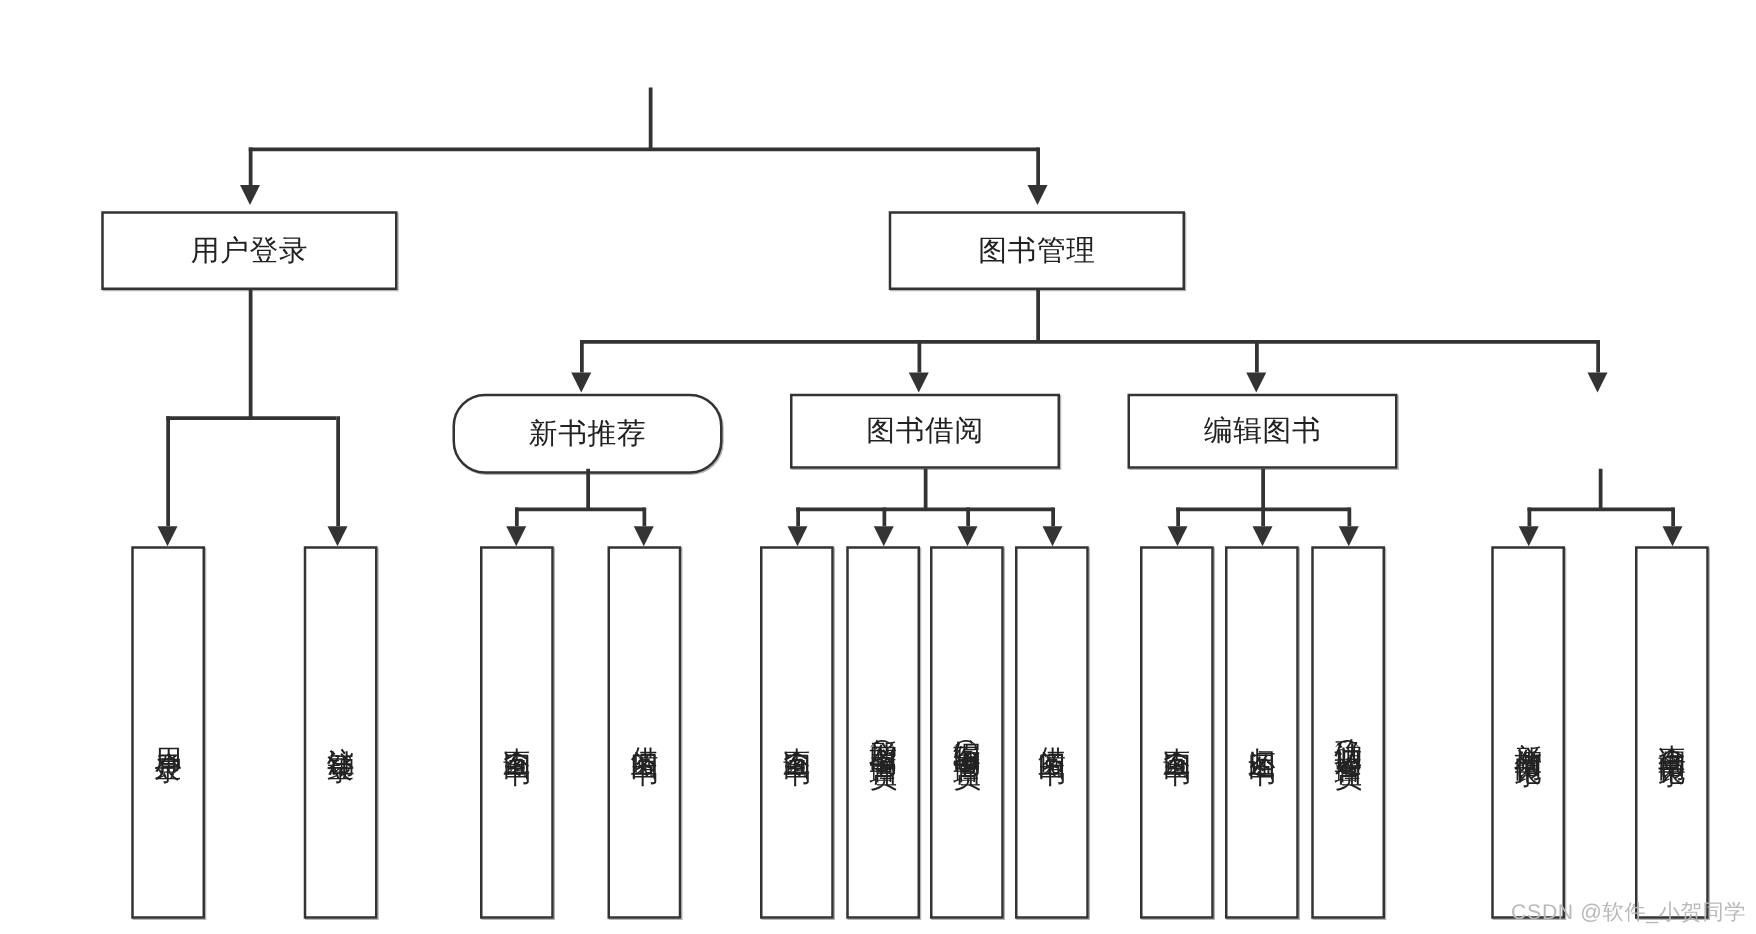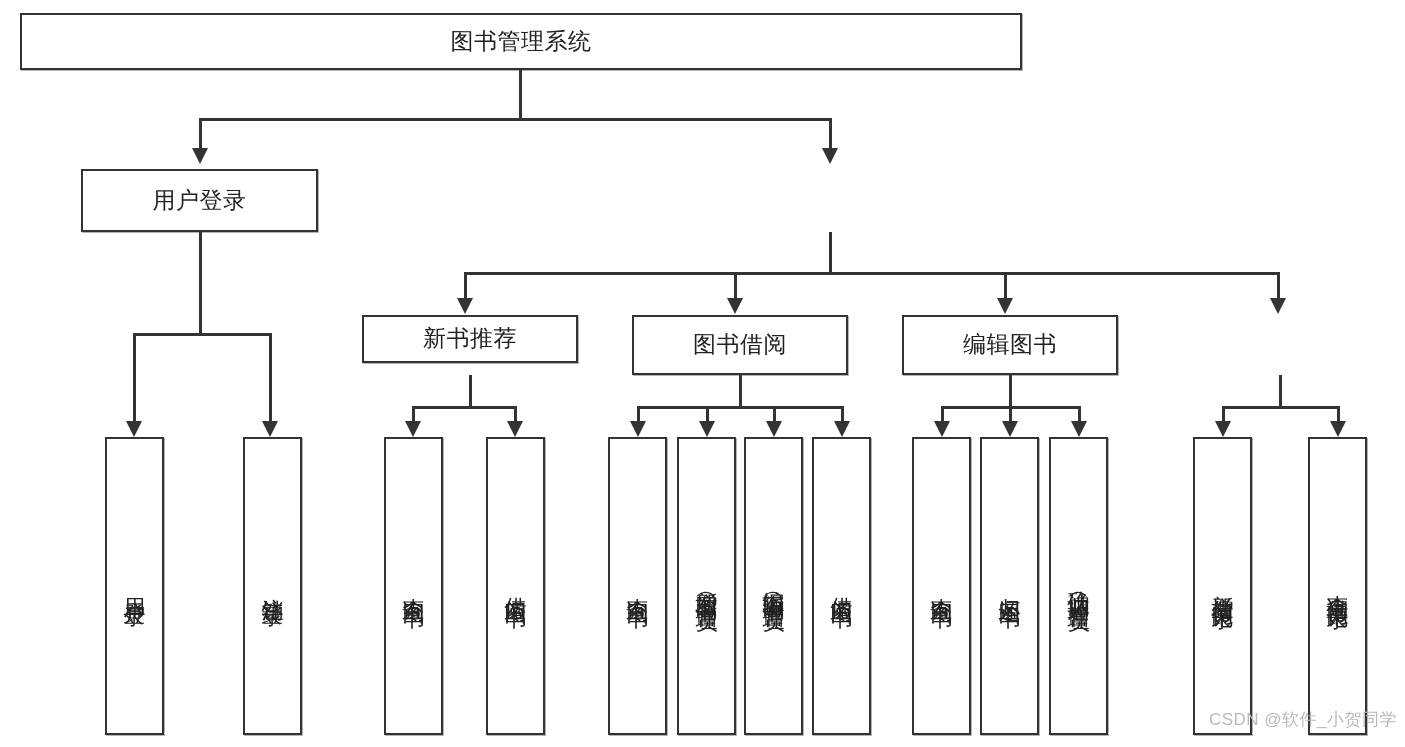--- a/index.html
+++ b/index.html
@@ -54,67 +54,67 @@
     position: absolute;
     width: 0;
     height: 0;
     border-left: 8px solid transparent;
     border-right: 8px solid transparent;
     border-top: 16px solid #333333;
   }
   #watermark {
     position: absolute;
     right: 8px;
-    bottom: 16px;
+    bottom: 6px;
     font-size: 17px;
     color: #b9b9b9;
     letter-spacing: 0.5px;
     user-select: none;
     white-space: nowrap;
   }
 </style>
 </head>
 <body>
 
 <div id="canvas">
 
-  <div class="node" style="left:20px; top:13px; width:1002px; height:57px;">
-    <span class="label">图书管理系统</span>
-  </div>
 
   <div class="conn v" style="left:519px; top:70px; height:50px;"></div>
   <div class="conn h" style="left:199px; top:118px; width:632px;"></div>
   <div class="conn v" style="left:199px; top:118px; height:30px;"></div>
   <div class="conn v" style="left:829px; top:118px; height:30px;"></div>
   <div class="arrow" style="left:192px; top:148px;"></div>
   <div class="arrow" style="left:822px; top:148px;"></div>
 
   <div class="node" style="left:81px; top:169px; width:237px; height:63px;">
     <span class="label">用户登录</span>
+  </div>
+  <div class="node" style="left:711px; top:169px; width:237px; height:63px;">
+    <span class="label">图书管理</span>
   </div>
 
   <div class="conn v" style="left:199px; top:232px; height:103px;"></div>
   <div class="conn h" style="left:133px; top:333px; width:136px;"></div>
   <div class="conn v" style="left:133px; top:333px; height:88px;"></div>
   <div class="conn v" style="left:269px; top:333px; height:88px;"></div>
   <div class="arrow" style="left:126px; top:421px;"></div>
   <div class="arrow" style="left:262px; top:421px;"></div>
 
   <div class="conn v" style="left:829px; top:232px; height:42px;"></div>
   <div class="conn h" style="left:464px; top:272px; width:816px;"></div>
   <div class="conn v" style="left:464px; top:272px; height:26px;"></div>
   <div class="conn v" style="left:734px; top:272px; height:26px;"></div>
   <div class="conn v" style="left:1004px; top:272px; height:26px;"></div>
   <div class="conn v" style="left:1277px; top:272px; height:26px;"></div>
   <div class="arrow" style="left:457px; top:298px;"></div>
   <div class="arrow" style="left:727px; top:298px;"></div>
   <div class="arrow" style="left:997px; top:298px;"></div>
   <div class="arrow" style="left:1270px; top:298px;"></div>
 
-  <div class="node" style="left:362px; top:315px; width:216px; height:48px;">
+  <div class="node" style="left:362px; top:315px; width:216px; height:64px;border-radius:26px;">
     <span class="label">新书推荐</span>
   </div>
   <div class="node" style="left:632px; top:315px; width:216px; height:60px;">
     <span class="label">图书借阅</span>
   </div>
   <div class="node" style="left:902px; top:315px; width:216px; height:60px;">
     <span class="label">编辑图书</span>
   </div>
 
   <div class="conn v" style="left:469px; top:375px; height:33px;"></div>

